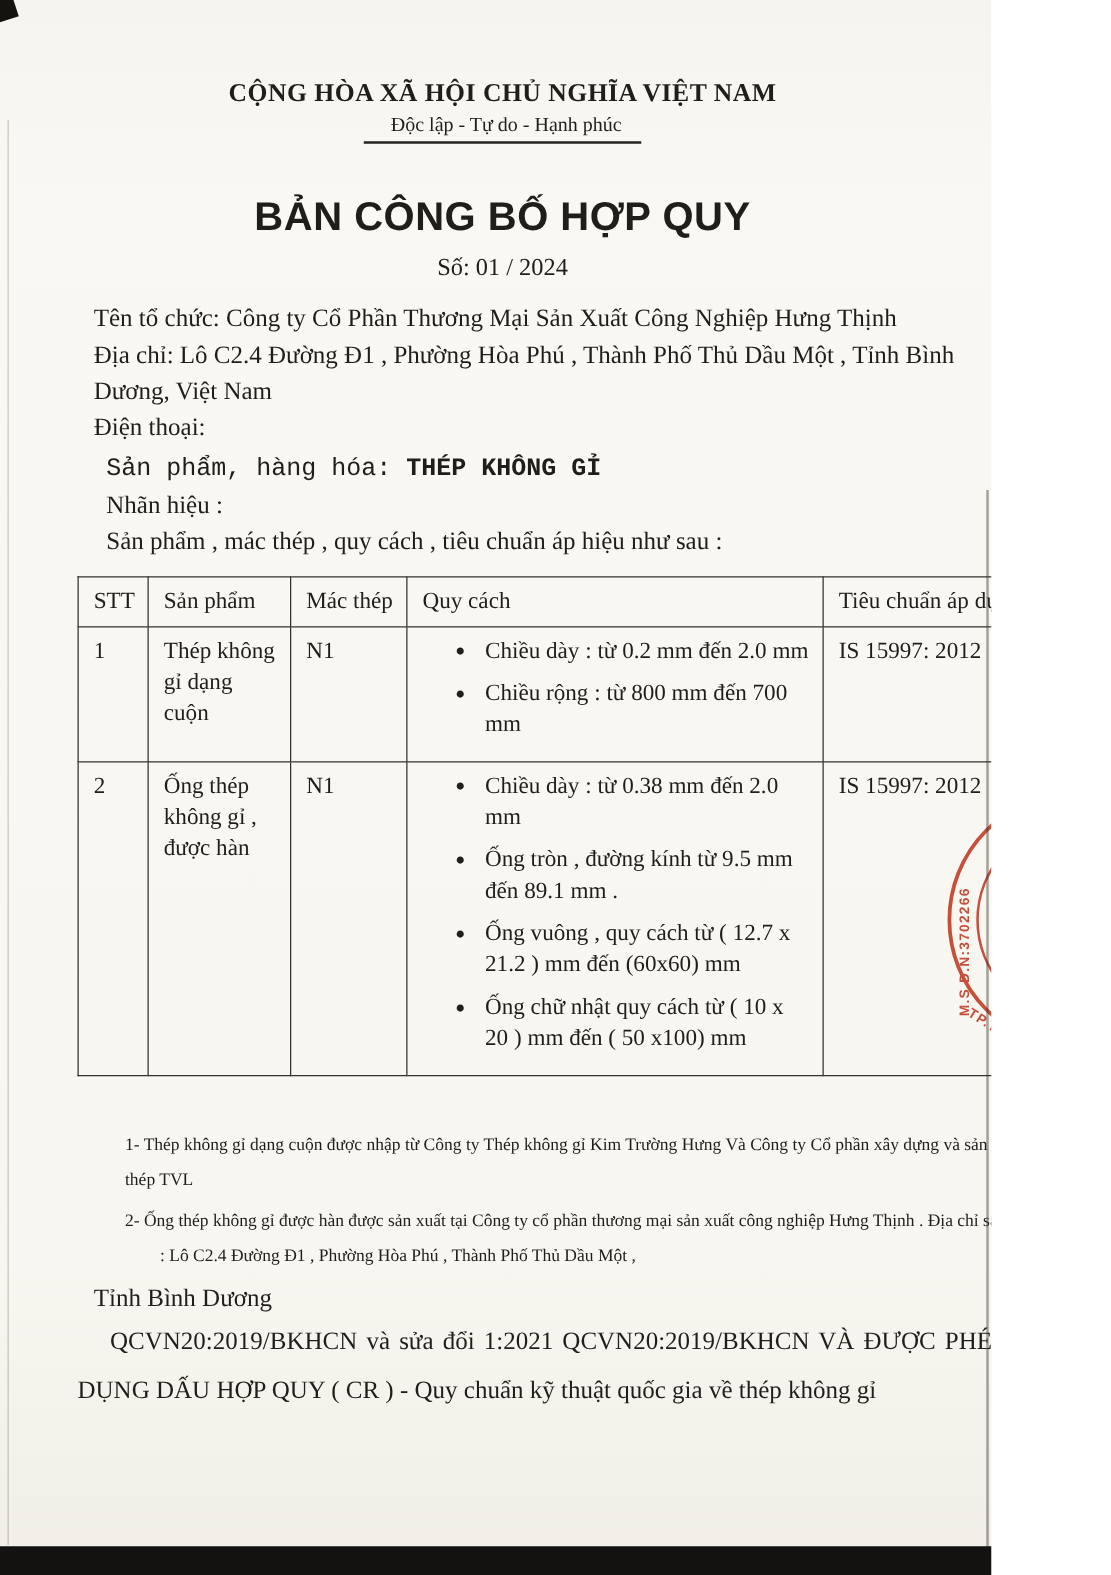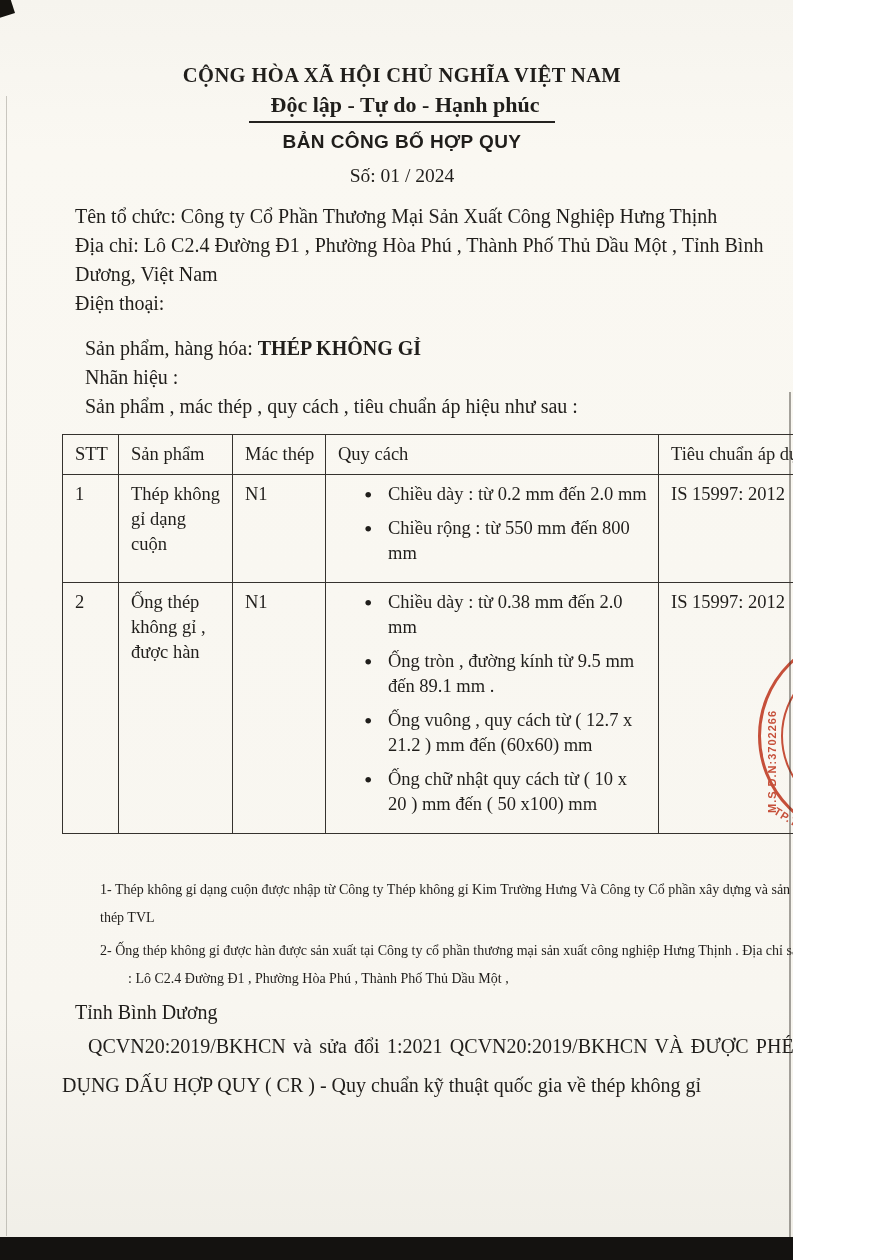--- a/index.html
+++ b/index.html
@@ -12,36 +12,36 @@
     background: linear-gradient(180deg, #f6f4ee 0%, #faf8f2 12%, #f8f6f0 80%, #f0eee7 100%);
     padding: 64px 51px 0 62px;
     overflow: hidden;
   }
 
   
   .nat-header { text-align: center; }
   .nat-line1 { font-size: 20.5px; font-weight: bold; letter-spacing: .4px; }
   .nat-line2-wrap { margin-top: 5px; }
   .nat-line2 {
-    display: inline-block; font-size: 22px; font-weight: bold;
+    display: inline-block; font-size: 16px; font-weight: normal;
     padding: 0 16px 3px 22px; border-bottom: 2px solid #24221f;
   }
 
   .doc-title {
-    margin-top: 8px; text-align: center;
+    margin-top: 40px; text-align: center;
     font-family: "Liberation Sans", sans-serif;
-    font-size: 19px; font-weight: bold; letter-spacing: .4px;
+    font-size: 32px; font-weight: bold; letter-spacing: .4px;
   }
   .doc-number { margin-top: 12px; text-align: center; font-size: 19.5px; }
 
   
   .intro { margin-top: 15px; font-size: 20px; line-height: 29px; }
   .p-std  { margin-left: 13px; width: 740px; }
   .p-ind  { margin-left: 23px; width: 730px; }
-  .p-gap  { margin-top: 16px; }
+  .p-gap  { margin-top: 4px; font-family: Liberation Mono, monospace; }
   .bold   { font-weight: bold; }
 
   
   table.spec {
     margin-top: 13px;
     border-collapse: collapse; table-layout: fixed;
     width: 776px; font-size: 18.5px; line-height: 1.35;
   }
   table.spec th, table.spec td {
     border: 1px solid #35322e; vertical-align: top;
@@ -145,21 +145,21 @@
       <th>Quy cách</th>
       <th>Tiêu chuẩn áp dụng</th>
     </tr>
     <tr class="r1">
       <td class="c-stt">1</td>
       <td class="c-sp">Thép không gỉ dạng cuộn</td>
       <td class="c-mt">N1</td>
       <td class="c-qc">
         <ul class="qc-list">
           <li>Chiều dày : từ 0.2 mm đến 2.0 mm</li>
-          <li>Chiều rộng : từ 550 mm đến 800 mm</li>
+          <li>Chiều rộng : từ 800 mm đến 700 mm</li>
         </ul>
       </td>
       <td class="c-tc">IS 15997: 2012</td>
     </tr>
     <tr class="r2">
       <td class="c-stt">2</td>
       <td class="c-sp">Ống thép không gỉ , được hàn</td>
       <td class="c-mt">N1</td>
       <td class="c-qc">
         <ul class="qc-list">

